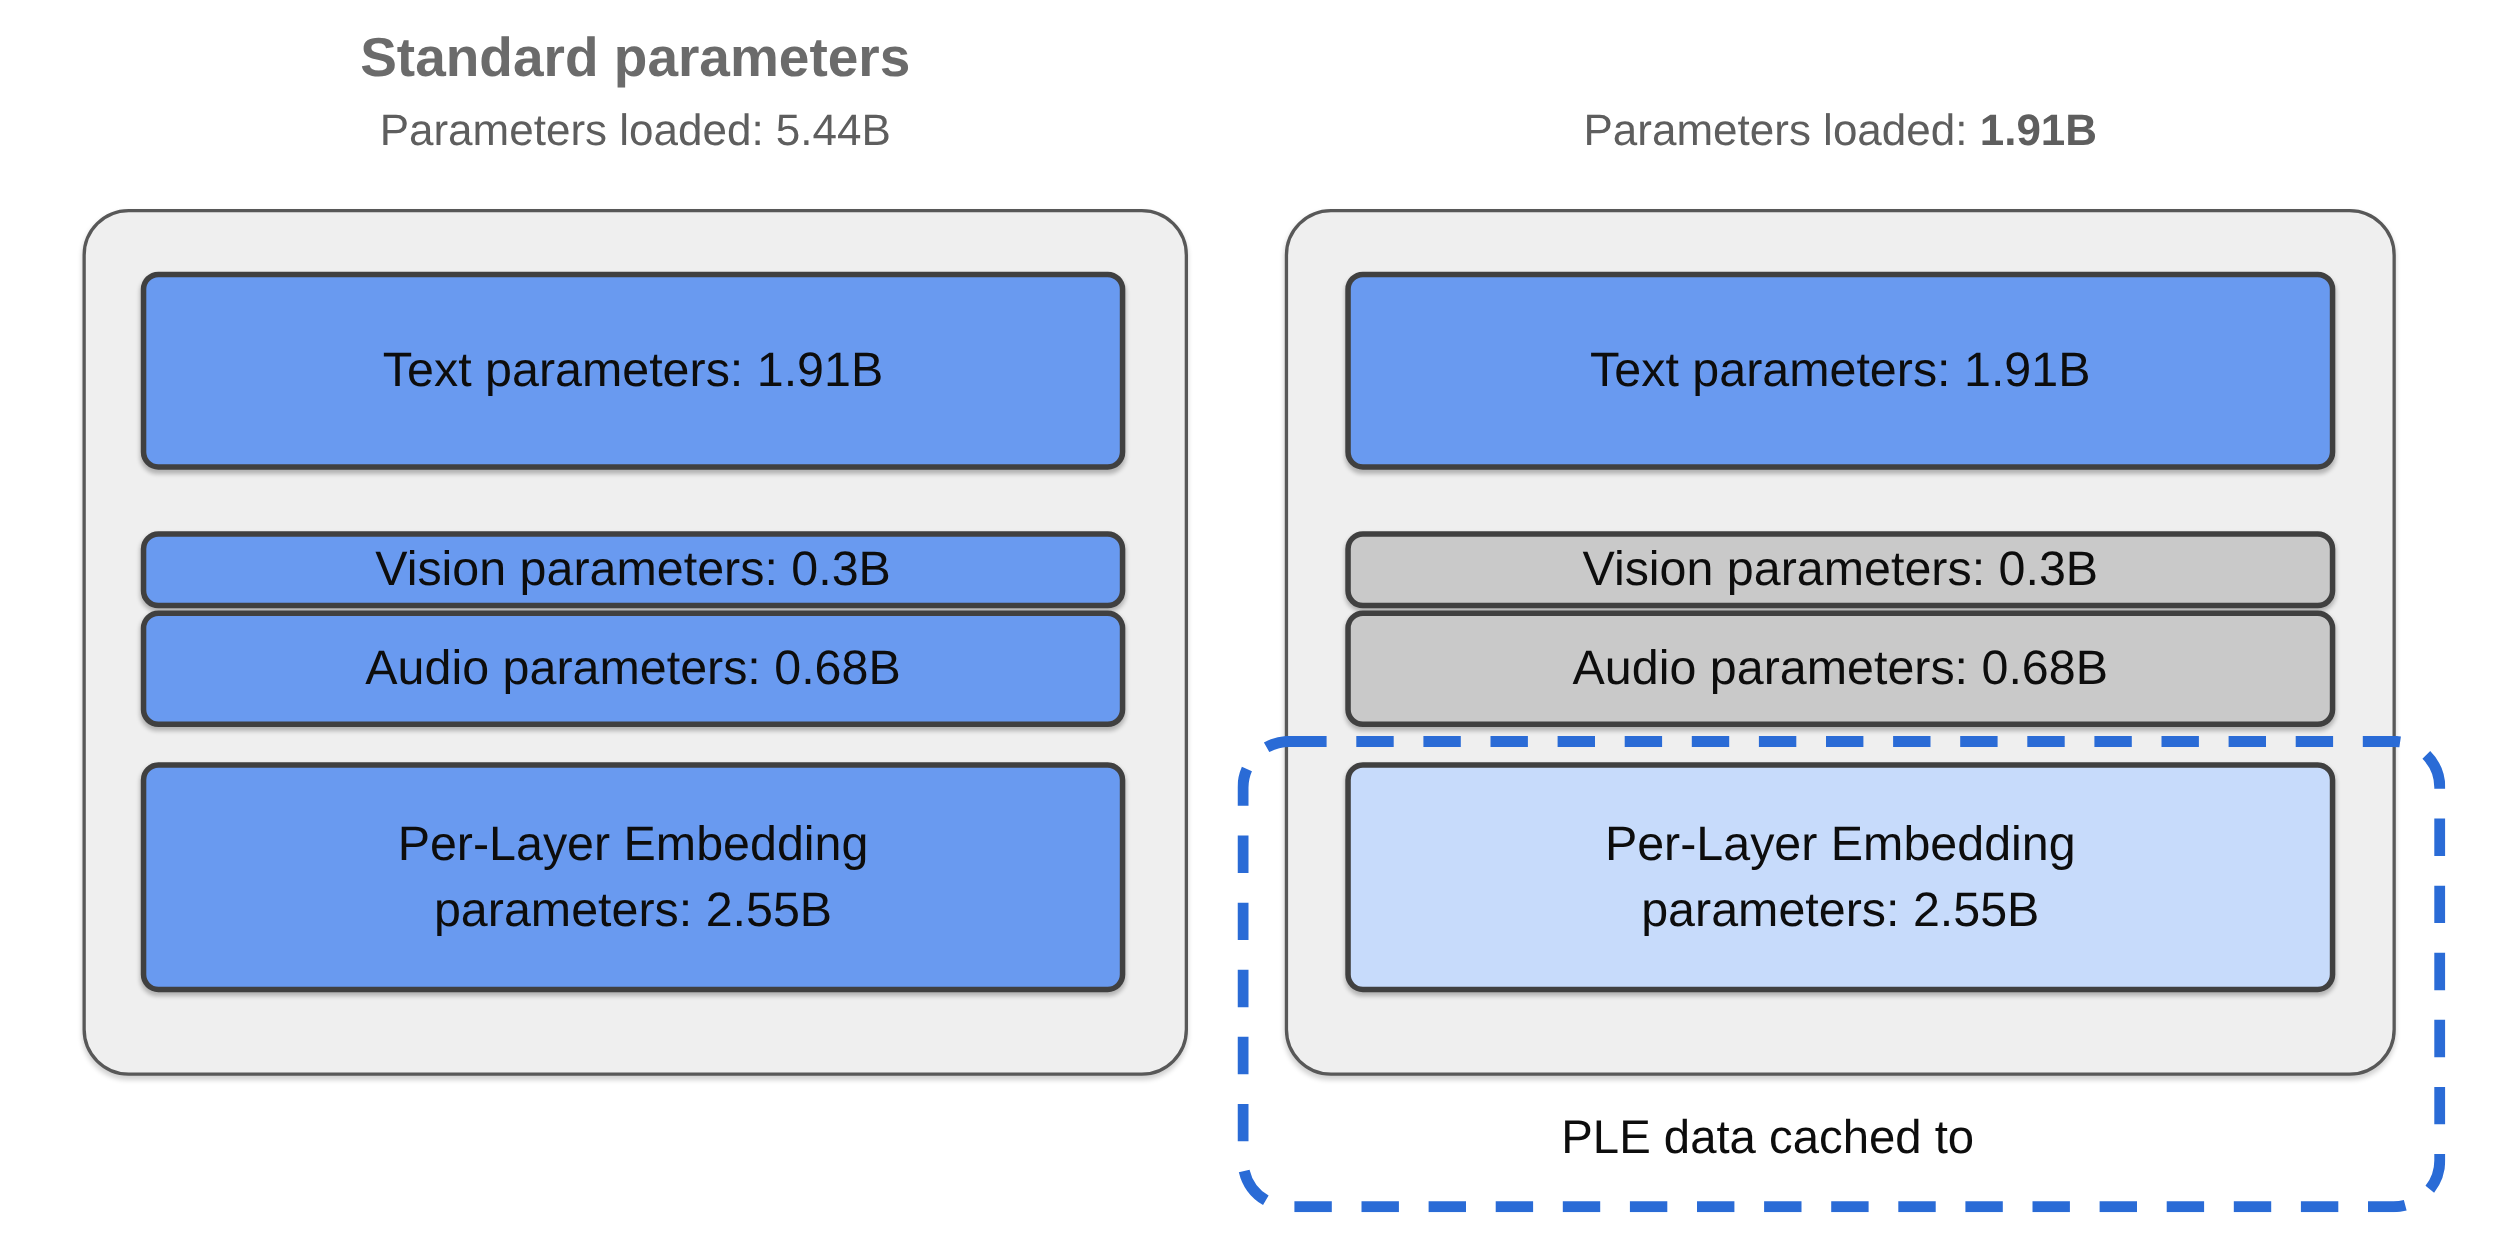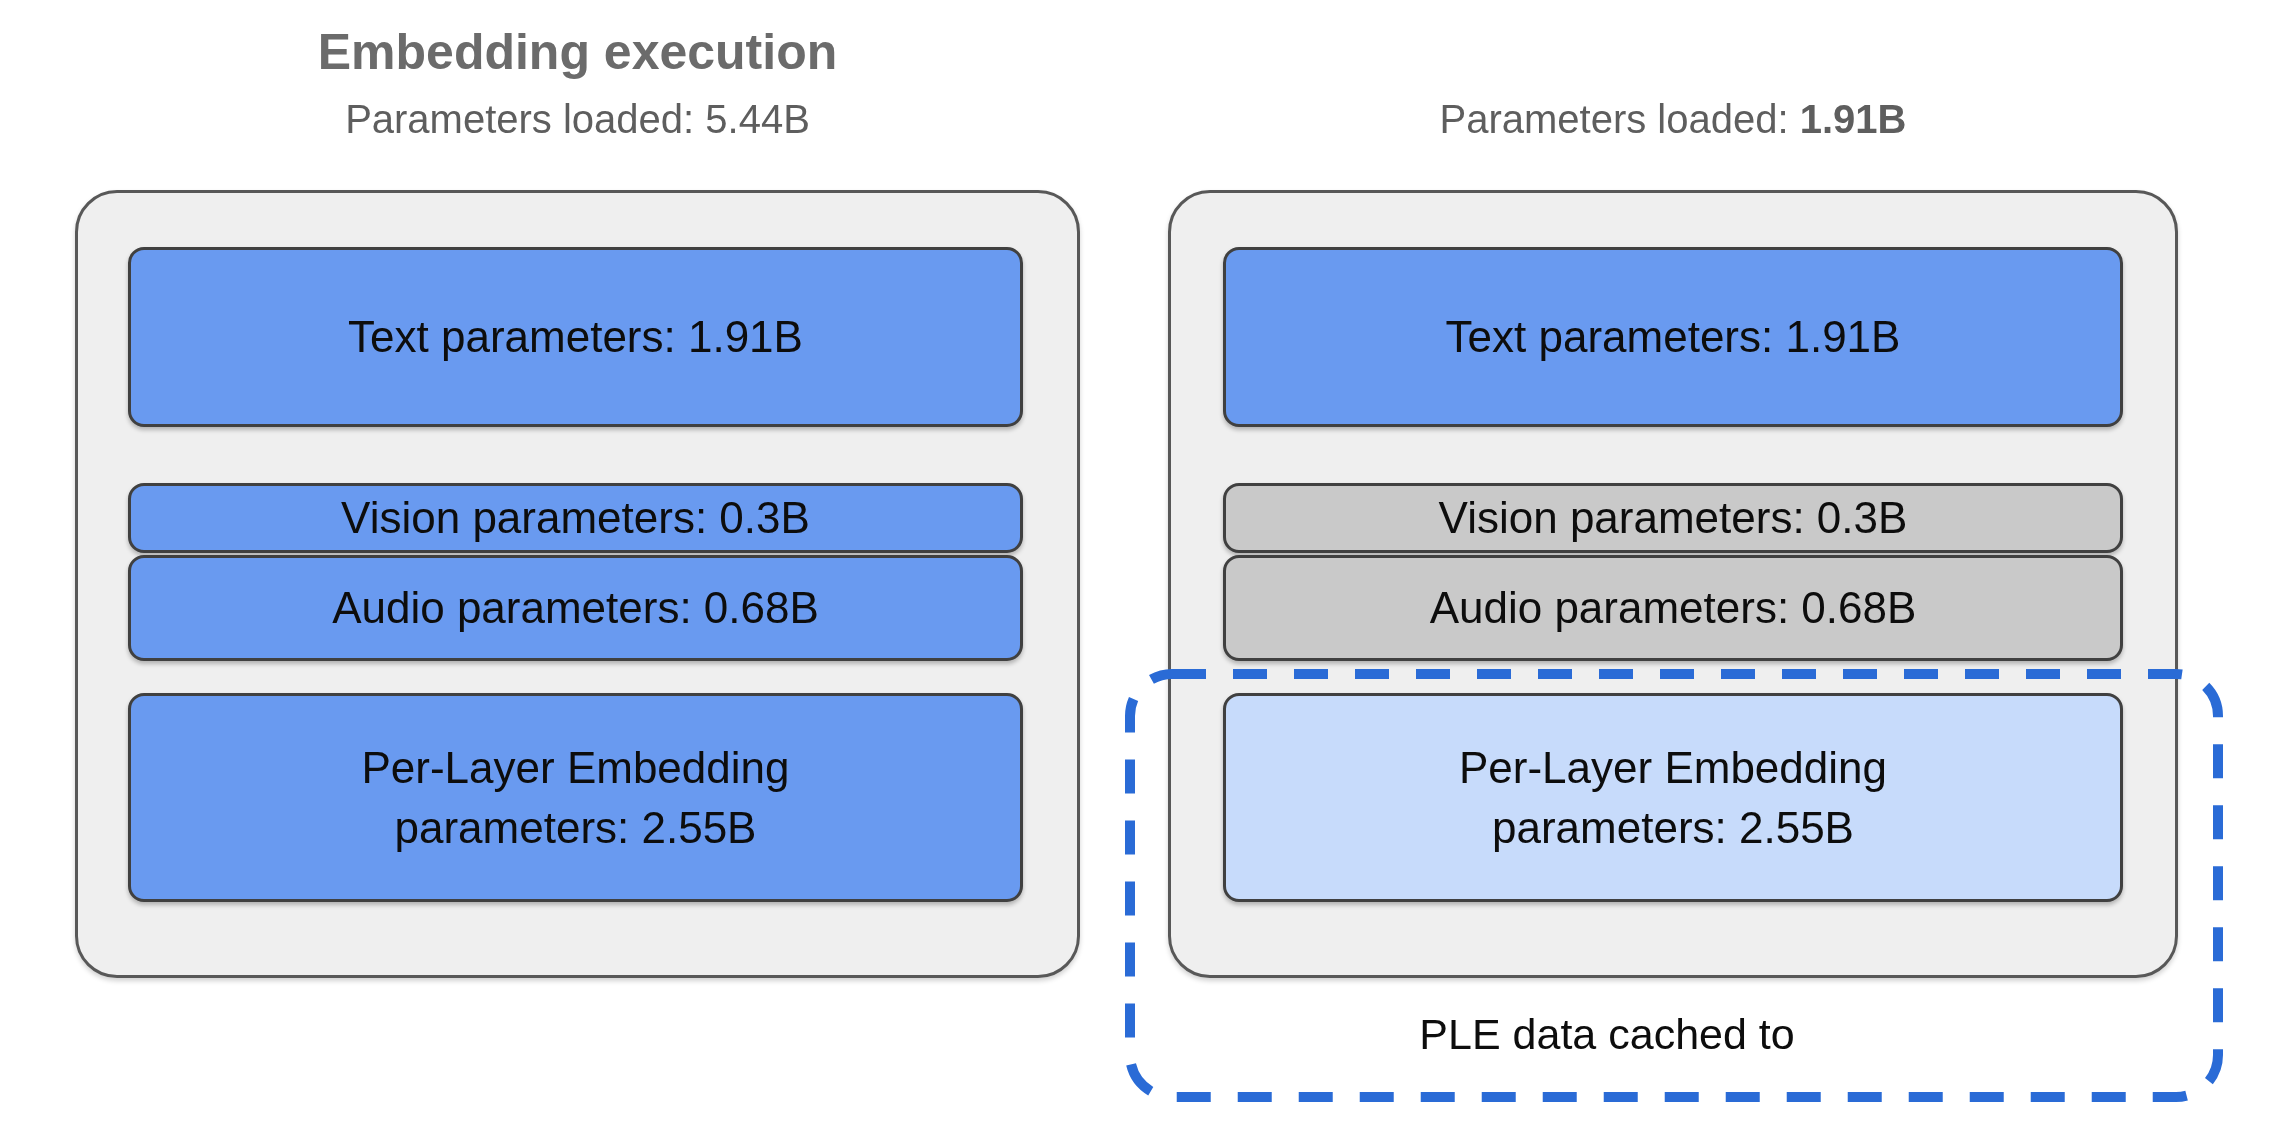--- a/index.html
+++ b/index.html
@@ -46,21 +46,21 @@
     border-radius: 42px;
     box-sizing: border-box;
     box-shadow: 0 3px 5px rgba(0,0,0,0.18);
   }
   .panel-container.left  { left: 75px;   width: 1005px; }
   .panel-container.right { left: 1168px; width: 1010px; }
 
   
   .param-box {
     position: absolute;
-    border: 3px solid #404040;
+    border: 5px solid #404040;
     border-radius: 16px;
     box-sizing: border-box;
     display: flex;
     align-items: center;
     justify-content: center;
     text-align: center;
     font-size: 44px;
     color: #0d0d0d;
     box-shadow: 0 3px 4px rgba(0,0,0,0.25);
     white-space: pre-line;
@@ -101,21 +101,21 @@
     color: #0d0d0d;
     white-space: pre;
   }
   .caption-bold { font-weight: 700; }
 </style>
 </head>
 <body>
 
 <div class="canvas">
 
-  <div class="panel-title" style="left:75px; width:1005px;">Embedding execution</div>
+  <div class="panel-title" style="left:75px; width:1005px;">Standard parameters</div>
   <div class="panel-subtitle" style="left:75px; width:1005px;"><span>Parameters loaded: </span><span>5.44B</span></div>
 
   <div class="panel-subtitle" style="left:1168px; width:1010px;"><span>Parameters loaded: </span><span class="subtitle-value-bold">1.91B</span></div>
 
   <div class="panel-container left">
     <div class="param-box fill-loaded row-text">Text parameters: 1.91B</div>
     <div class="param-box fill-loaded row-vision">Vision parameters: 0.3B</div>
     <div class="param-box fill-loaded row-audio">Audio parameters: 0.68B</div>
     <div class="param-box fill-loaded row-ple">Per-Layer Embedding
 parameters: 2.55B</div>

